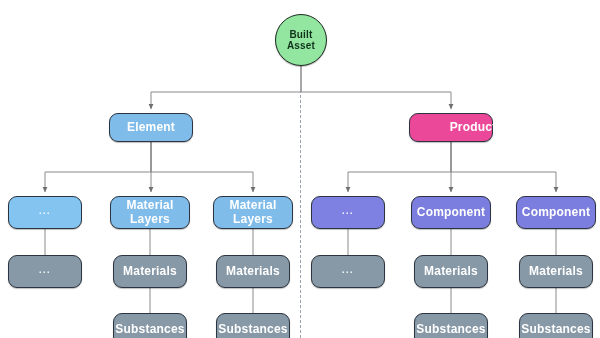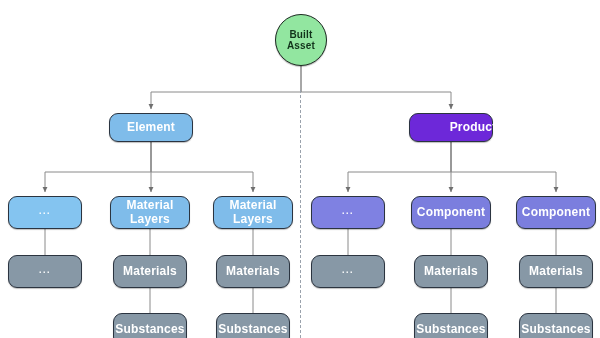--- a/index.html
+++ b/index.html
@@ -72,21 +72,21 @@
         <path d="M150,288 L150,313" fill="none" stroke="#8a8a8a" stroke-width="1"></path>
         <path d="M253,288 L253,313" fill="none" stroke="#8a8a8a" stroke-width="1"></path>
         <path d="M451,288 L451,313" fill="none" stroke="#8a8a8a" stroke-width="1"></path>
         <path d="M556,288 L556,313" fill="none" stroke="#8a8a8a" stroke-width="1"></path>
       </g>
   </svg>
   <div id="nodes-layer">
       <div class="node root" style="left: 275px; top: 14px; width: 52px; height: 52px; background: rgb(146, 230, 160); color: rgb(18, 51, 27);">Built
 Asset</div>
       <div class="node" style="left: 109px; top: 113px; width: 84px; height: 29px; background: rgb(127, 188, 234); color: rgb(255, 255, 255);">Element</div>
-      <div class="node" style="left: 409px; top: 113px; width: 84px; height: 29px; background: #6d28d9; color: rgb(255, 255, 255); padding-left: 44px;">Product</div>
+      <div class="node" style="left: 409px; top: 113px; width: 84px; height: 29px; background: #ec4899; color: rgb(255, 255, 255); padding-left: 44px;">Product</div>
       <div class="node dots" style="left: 8px; top: 196px; width: 74px; height: 33px; background: rgb(132, 196, 240); color: rgb(255, 255, 255);">...</div>
       <div class="node" style="left: 110px; top: 196px; width: 80px; height: 33px; background: rgb(127, 188, 234); color: rgb(255, 255, 255);">Material Layers</div>
       <div class="node" style="left: 213px; top: 196px; width: 80px; height: 33px; background: rgb(127, 188, 234); color: rgb(255, 255, 255);">Material Layers</div>
       <div class="node dots" style="left: 311px; top: 196px; width: 74px; height: 33px; background: rgb(127, 129, 226); color: rgb(255, 255, 255);">...</div>
       <div class="node" style="left: 411px; top: 196px; width: 80px; height: 33px; background: rgb(123, 126, 222); color: rgb(255, 255, 255);">Component</div>
       <div class="node" style="left: 516px; top: 196px; width: 80px; height: 33px; background: rgb(123, 126, 222); color: rgb(255, 255, 255);">Component</div>
       <div class="node dots" style="left: 8px; top: 255px; width: 74px; height: 33px; background: rgb(135, 152, 166); color: rgb(255, 255, 255);">...</div>
       <div class="node" style="left: 113px; top: 255px; width: 74px; height: 33px; background: rgb(135, 152, 166); color: rgb(255, 255, 255);">Materials</div>
       <div class="node" style="left: 216px; top: 255px; width: 74px; height: 33px; background: rgb(135, 152, 166); color: rgb(255, 255, 255);">Materials</div>
       <div class="node dots" style="left: 311px; top: 255px; width: 74px; height: 33px; background: rgb(135, 152, 166); color: rgb(255, 255, 255);">...</div>

